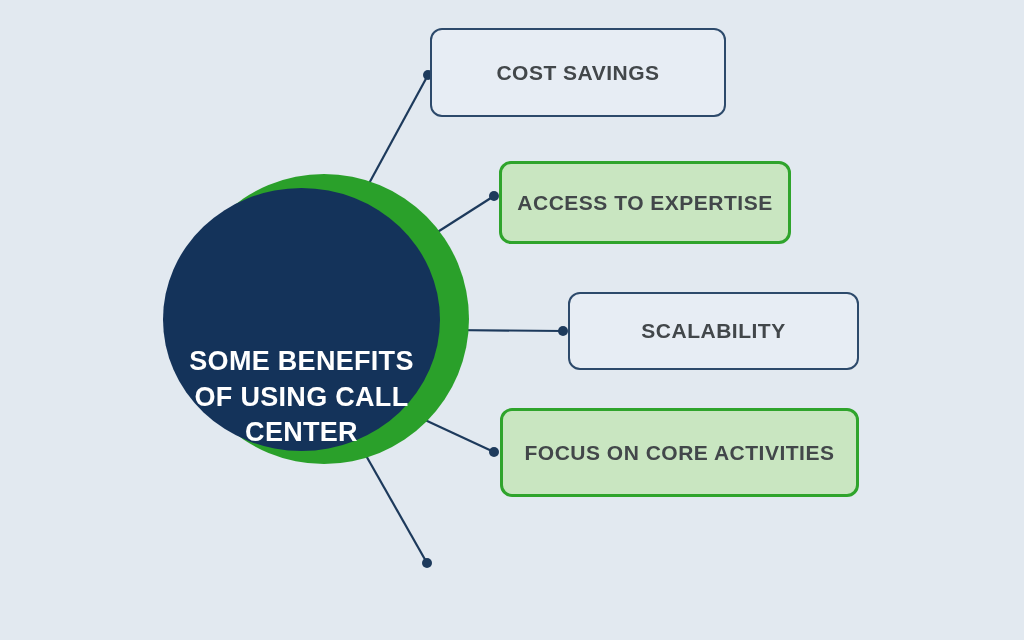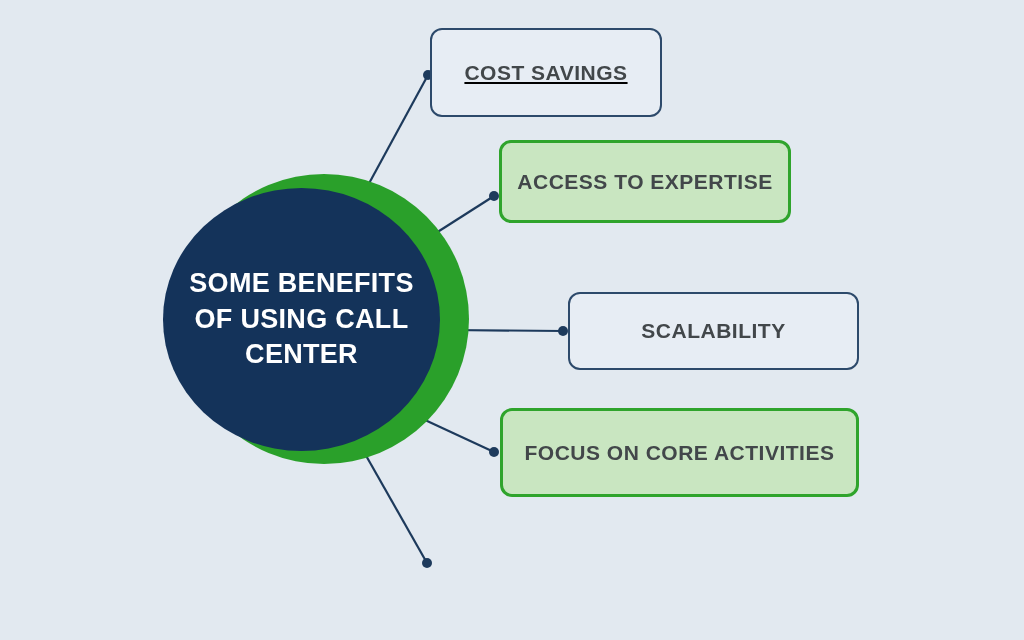--- a/index.html
+++ b/index.html
@@ -31,21 +31,21 @@
   }
   .connectors line{stroke:var(--connector);stroke-width:2.2;}
   .connectors circle{fill:var(--connector);}
   .green-circle{
     position:absolute;left:179px;top:174px;width:290px;height:290px;
     background:var(--green);border-radius:50%;z-index:2;
   }
   .navy-circle{
     position:absolute;left:163px;top:188px;width:277px;height:263px;
     background:var(--navy);border-radius:50%;z-index:3;
-    display:flex;align-items:center;justify-content:center;
+    display:flex;align-items:flex-end;justify-content:center;
   }
   .center-title{
     width:252px;
     text-align:center;
     color:var(--center-text);
     font-size:27px;
     font-weight:700;
     line-height:1.32;
     letter-spacing:0.3px;
   }
@@ -62,22 +62,22 @@
     color:var(--box-text);
   }
   .node.light{
     background:var(--light-box-fill);
     border:2px solid var(--light-box-border);
   }
   .node.green{
     background:var(--green-box-fill);
     border:3px solid var(--green-box-border);
   }
-  .node-1{left:430px;top:28px;width:232px;height:89px;text-decoration:underline;}
-  .node-2{left:499px;top:140px;width:292px;height:83px;}
+  .node-1{left:430px;top:28px;width:296px;height:89px;}
+  .node-2{left:499px;top:161px;width:292px;height:83px;}
   .node-3{left:568px;top:292px;width:291px;height:78px;}
   .node-4{left:500px;top:408px;width:359px;height:89px;}
   .node-5{left:431px;top:520px;width:291px;height:90px;}
 </style>
 </head>
 <body>
 
 <div class="stage">
 
   <svg class="connectors" viewBox="0 0 1024 640" xmlns="http://www.w3.org/2000/svg">

